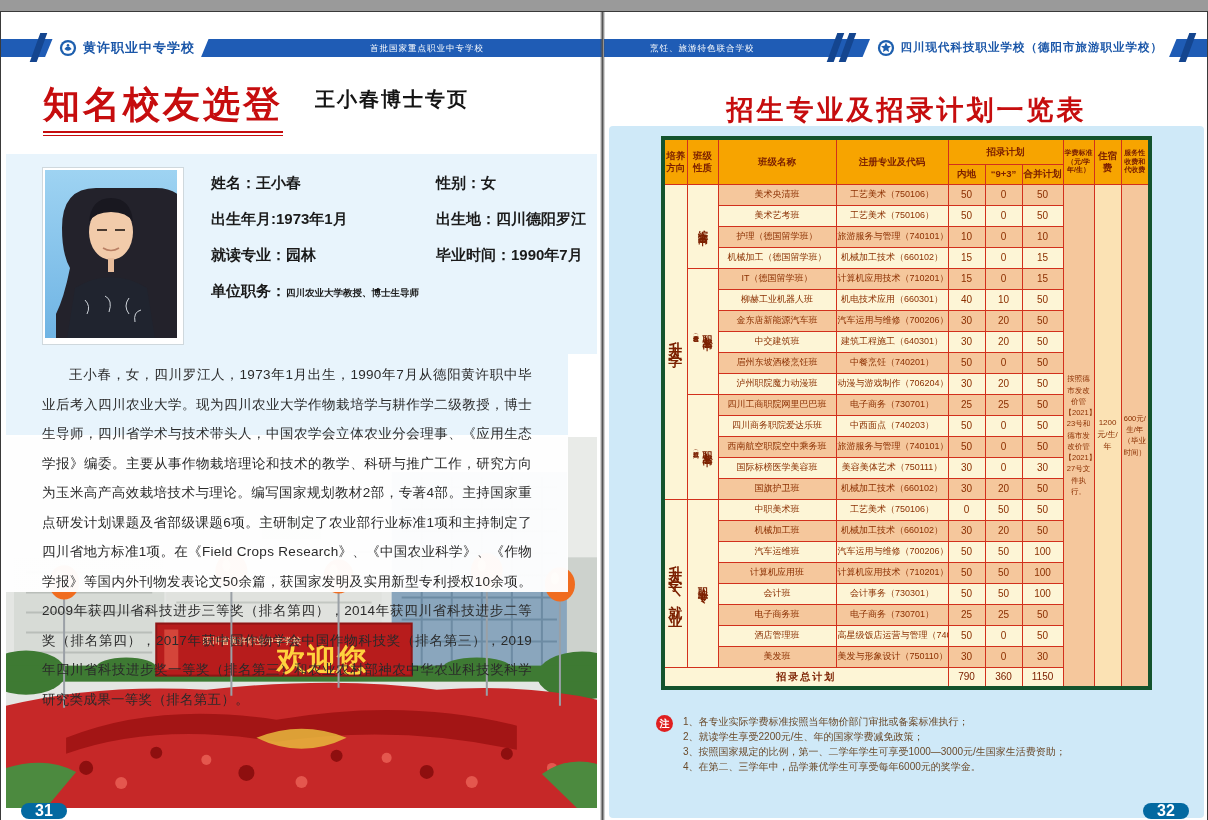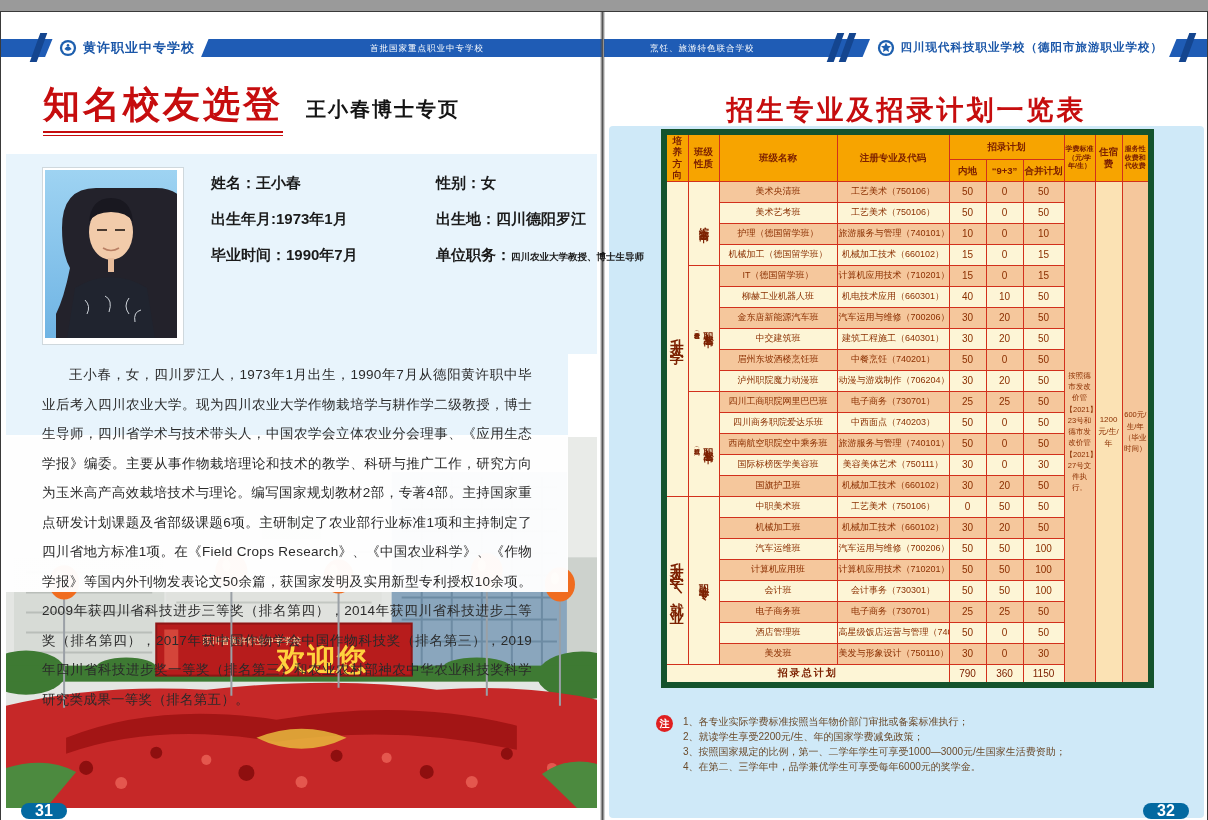--- a/index.html
+++ b/index.html
@@ -14,21 +14,21 @@
   .brand{position:absolute;top:21px;height:29px;background:#fff;display:flex;align-items:center;gap:6px;padding:0 16px;clip-path:polygon(12px 0,100% 0,calc(100% - 12px) 100%,0 100%);z-index:3;}
   .brand-left{left:42px;}
   .brand-right{right:30px;}
   .brand-name{color:#1a56a8;font-weight:bold;font-size:13px;letter-spacing:1px;white-space:nowrap;}
   .brand-right .brand-name{font-size:11.5px;}
   .slash{position:absolute;top:21px;width:7px;height:29px;background:#14458f;transform:skewX(-20deg);z-index:2;}
   .tagline{position:absolute;top:31px;color:#fff;font-size:8.5px;letter-spacing:1px;z-index:4;white-space:nowrap;}
   .logo{width:18px;height:18px;flex:0 0 auto;}
 
   
-  .lp-title-row{position:absolute;left:42px;top:74px;display:flex;align-items:flex-end;gap:23px;z-index:4;}
+  .lp-title-row{position:absolute;left:42px;top:74px;display:flex;align-items:flex-start;gap:32px;z-index:4;}
   .lp-title{color:#c60d0e;font-size:37px;font-weight:bold;letter-spacing:3px;line-height:1;position:relative;padding-bottom:8px;border-bottom:2px solid #c60d0e;}
   .lp-title::after{content:'';position:absolute;left:0;right:0;bottom:-5px;height:1px;background:#c60d0e;}
   .lp-subtitle{color:#141414;font-size:20px;font-weight:bold;letter-spacing:2px;padding-bottom:10px;}
 
   .lp-wash{position:absolute;left:5px;right:5px;top:142px;height:200px;background:#e8f4fc;z-index:1;}
   .portrait-box{position:absolute;left:42px;top:156px;width:136px;height:172px;background:#fff;padding:2px;box-shadow:0 0 0 1px #cfd8dd;z-index:3;}
   .fields{position:absolute;left:210px;top:162px;right:20px;display:grid;grid-template-columns:225px 1fr;row-gap:17px;z-index:3;}
   .field{font-size:15px;font-weight:bold;color:#1a1a1a;white-space:nowrap;}
   .field .small-val{font-size:9.5px;}
 
@@ -39,21 +39,21 @@
   .bio{font-size:13.5px;line-height:29.5px;color:#2a2a2a;text-align:justify;text-indent:2em;letter-spacing:.3px;}
 
   .page-badge{position:absolute;bottom:13px;width:46px;height:16px;background:#0369a1;border-radius:11px;color:#fff;font-weight:bold;font-size:16px;display:flex;align-items:center;justify-content:center;z-index:5;}
   .badge-left{left:20px;}
   .badge-right{right:20px;}
 
   
   .rp-title{position:absolute;left:0;right:0;top:80px;text-align:center;color:#c60d0e;font-size:27px;font-weight:bold;letter-spacing:3px;z-index:3;}
   .rp-wash{position:absolute;left:5px;right:5px;top:114px;bottom:14px;background:#cfe9f8;border-radius:4px;z-index:1;}
 
-  table.adm{position:absolute;left:57px;top:117px;width:487px;border-collapse:collapse;table-layout:fixed;z-index:2;background:#3b82f6;border:6px solid #14532d;}
+  table.adm{position:absolute;left:57px;top:124px;width:487px;border-collapse:collapse;table-layout:fixed;z-index:2;background:#3b82f6;border:4px solid #14532d;}
   table.adm col.c1{width:24px}  table.adm col.c2{width:31px}
   table.adm col.c3{width:118px} table.adm col.c4{width:112px}
   table.adm col.c5{width:37px}  table.adm col.c6{width:37px}
   table.adm col.c7{width:41px}  table.adm col.c8{width:31px}
   table.adm col.c9{width:27px}  table.adm col.c10{width:29px}
   table.adm th,table.adm td{border:1px solid #d2301c;padding:0 1px;text-align:center;vertical-align:middle;overflow:hidden;}
   table.adm th{background:#f7a400;color:#7c2000;font-size:9.5px;font-weight:bold;line-height:1.2;}
   table.adm th.small{font-size:7px;}
   table.adm thead tr:first-child{height:26px;}
   table.adm thead tr:last-child{height:20px;}
@@ -125,20 +125,21 @@
         <path d="M40 130 q6 6 2 14 M60 126 q8 4 4 16 M84 128 q-6 8 0 16 M96 140 q-8 2 -6 12" stroke="#cfd4da" stroke-width="1" fill="none"></path>
         <rect x="63" y="88" width="6" height="14" fill="#e8bd9c"></rect>
       </svg>
     </div>
 
     <div class="fields">
         <div class="field"><span>姓名：</span><span>王小春</span></div>
         <div class="field"><span>性别：</span><span>女</span></div>
         <div class="field"><span>出生年月:</span><span>1973年1月</span></div>
         <div class="field"><span>出生地：</span><span>四川德阳罗江</span></div>
+        <div class="field"><span>就读专业：</span><span>园林</span></div>
         <div class="field"><span>毕业时间：</span><span>1990年7月</span></div>
         <div class="field"><span>单位职务：</span><span class="small-val">四川农业大学教授、博士生导师</span></div>
       </div>
 
     <div class="campus">
       <svg width="100%" height="100%" viewBox="0 0 590 370" preserveAspectRatio="none">
         <rect width="590" height="370" fill="#e4e6e3"></rect>
         <rect y="0" width="590" height="150" fill="#e9ebe8"></rect>
 
         <rect x="8" y="120" width="150" height="110" fill="#d7dbd6"></rect>

